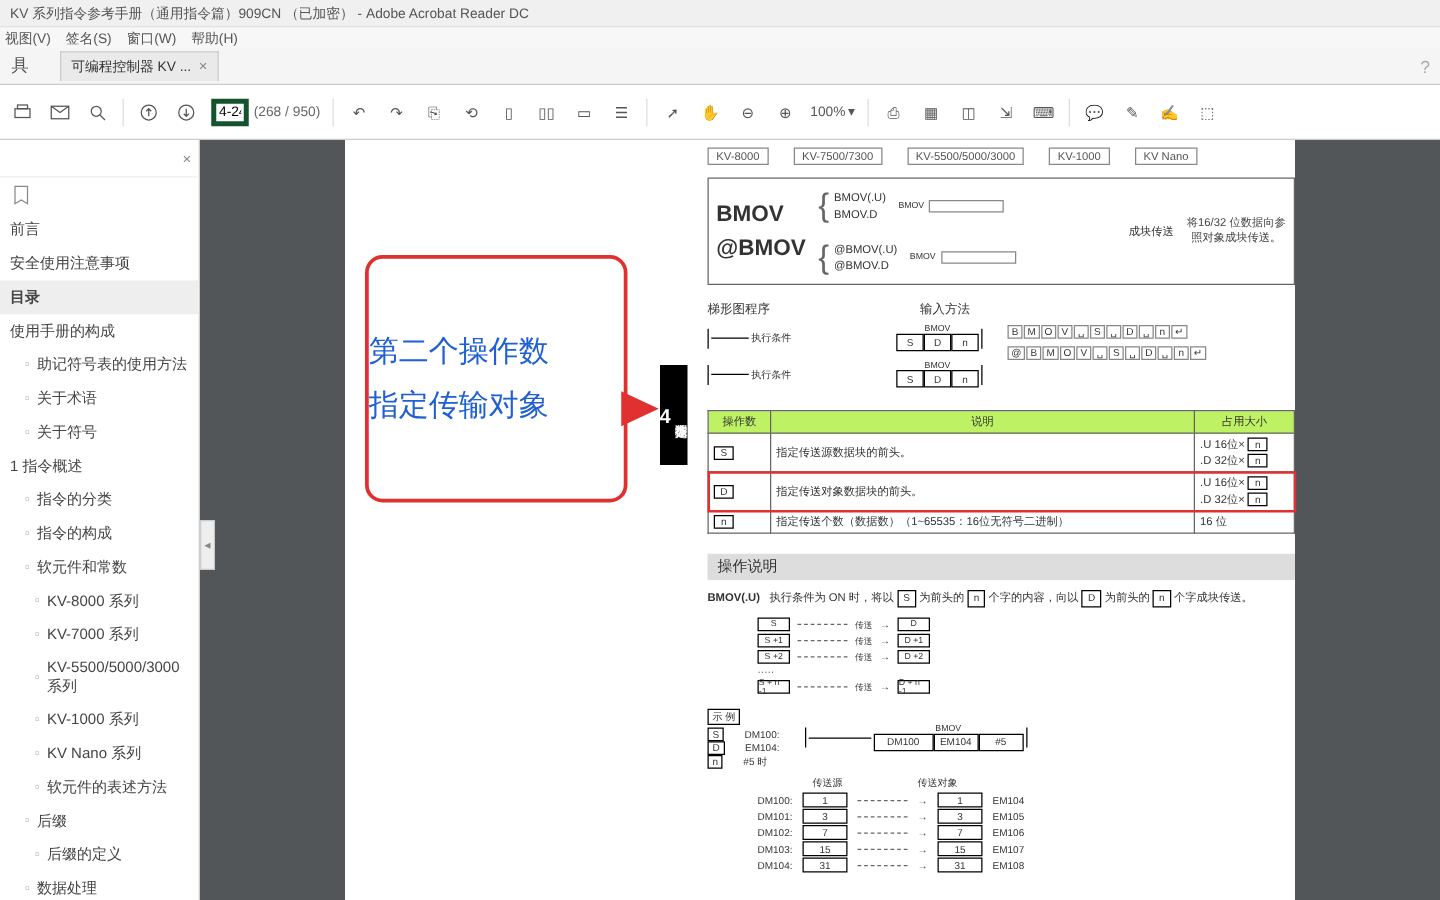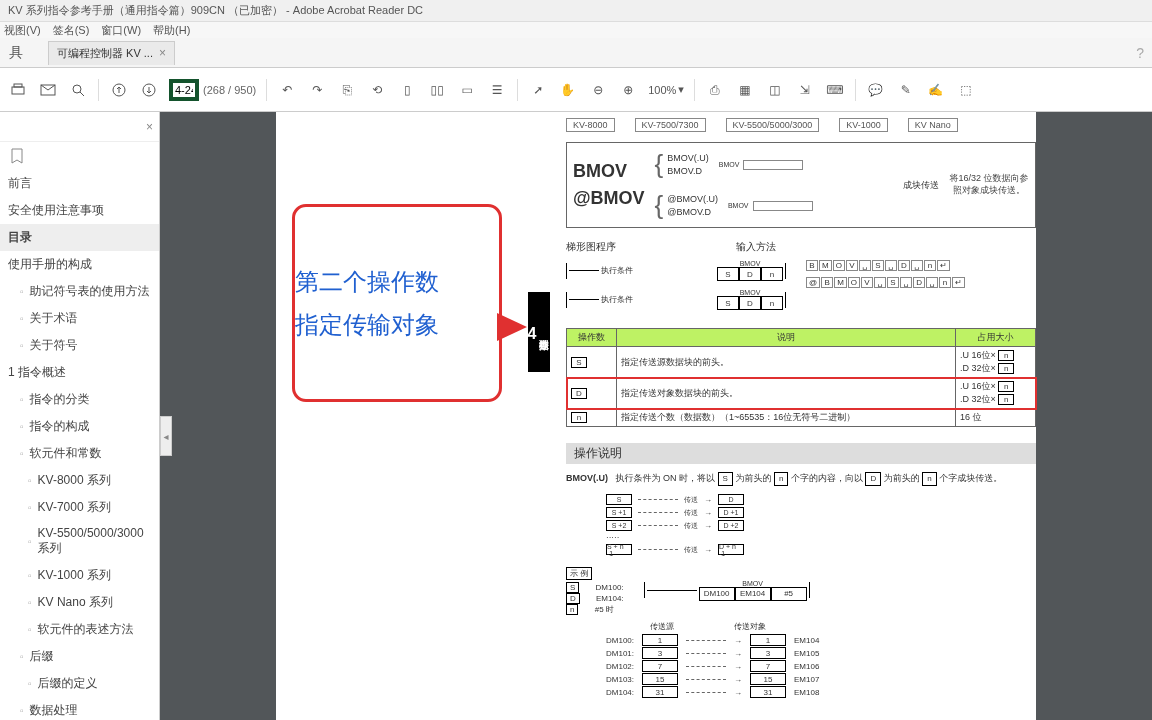--- a/index.html
+++ b/index.html
@@ -453,21 +453,21 @@
               <span class="example-box">D</span> <span>EM104:</span><br>
               <span class="example-box">n</span> <span>#5 时</span>
             </div>
           </div>
           <div class="ladder-line" style="margin-top:8px">
             <span class="vbar"></span>
               <span class="hbar" style="flex:0 0 50px"></span>
             <div style="display:flex;flex-direction:column;align-items:center">
                 <span style="font-size:7px">BMOV</span>
             <div class="boxes" id="exladder">
-                  <span class="box" style="width: 36px;">DM100</span>
+                  <span class="box" style="width: 48px;">DM100</span>
                   <span class="box" style="width: 36px;">EM104</span>
                   <span class="box" style="width: 36px;">#5</span>
                 </div>
               </div>
             <span class="vbar"></span>
           </div>
         </div>
 
         <div class="example-table">
           <div style="display:flex;gap:60px;font-size:8px;margin-bottom:2px;margin-left:44px">

